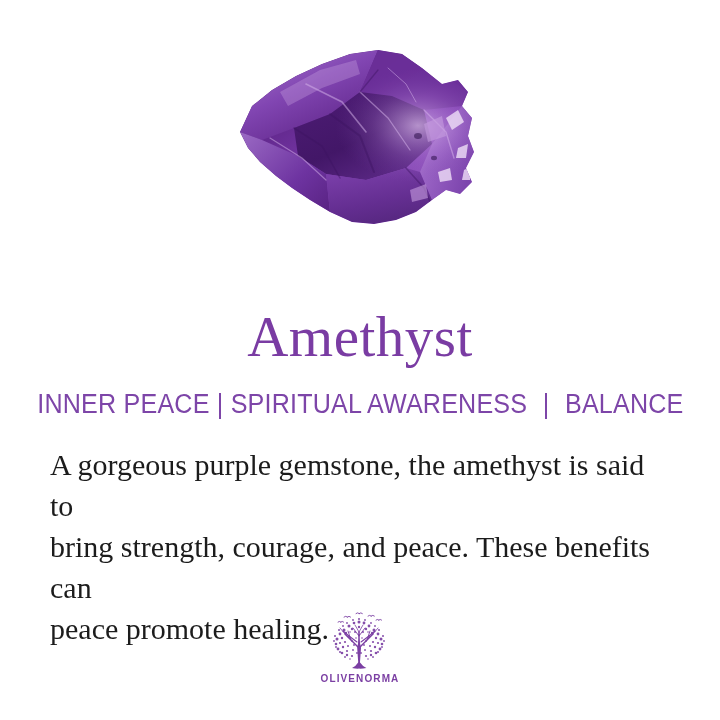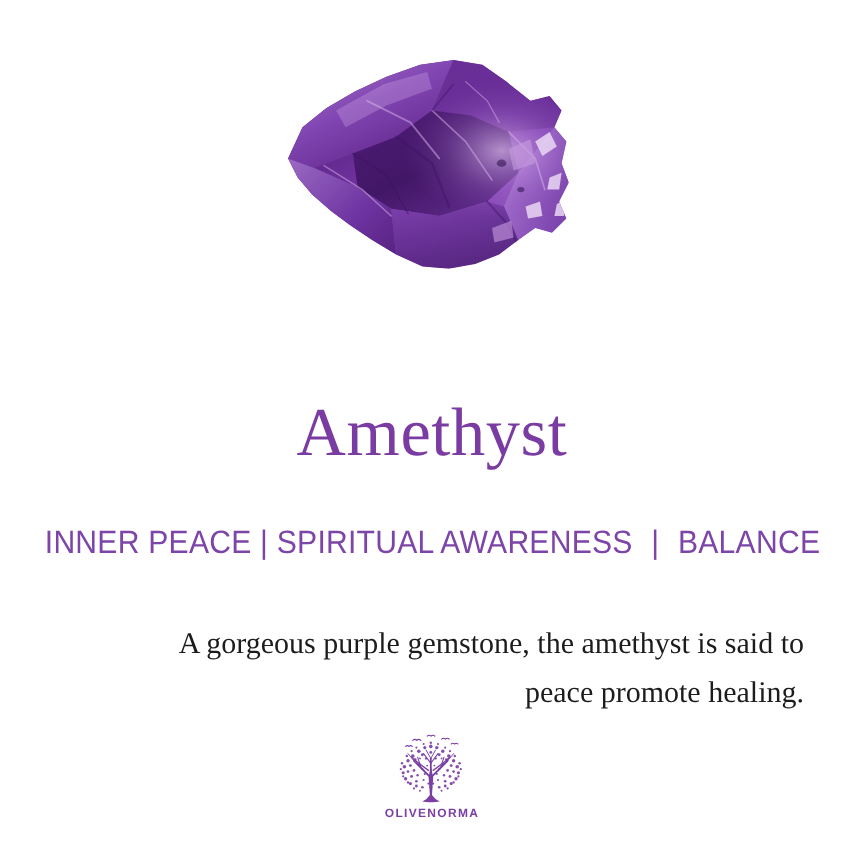--- a/index.html
+++ b/index.html
@@ -15,21 +15,20 @@
   }
   .card {
     position: relative;
     width: 720px;
     height: 720px;
     background: #ffffff;
     box-sizing: border-box;
     display: flex;
     flex-direction: column;
     align-items: center;
-    gap: 24px;
   }
 
   
   .gem-wrap {
     position: relative;
     width: 720px;
     height: 280px;
     display: flex;
     align-items: center;
     justify-content: center;
@@ -69,23 +68,23 @@
   }
   .subtitle .sep.wide {
     padding: 0 9px;
   }
 
   
   .body-copy {
     margin: 0;
     padding-top: 26px;
     width: 620px;
-    text-align: right;
+    text-align: left;
     font-family: "Liberation Serif", "DejaVu Serif", serif;
-    font-size: 25px;
+    font-size: 30px;
     line-height: 41px;
     color: #1c1c1c;
   }
 
   
   .logo {
     position: absolute;
     left: 0;
     right: 0;
     top: 610px;
@@ -230,20 +229,21 @@
   <div class="subtitle">
     <span>INNER PEACE</span>
     <span class="sep">|</span>
     <span>SPIRITUAL AWARENESS</span>
     <span class="sep wide">|</span>
     <span>BALANCE</span>
   </div>
 
   <div class="body-copy">
     <div>A gorgeous purple gemstone, the amethyst is said to</div>
+    <div>bring strength, courage, and peace. These benefits can</div>
     <div>peace promote healing.</div>
   </div>
 
   <div class="logo">
     <svg class="logo-mark" width="72" height="62" viewBox="0 0 72 62">
       <g fill="#7b3fa3">
 
         <g stroke="#7b3fa3" stroke-width="0.9" fill="none" stroke-linecap="round">
           <path d="M20 7 q1.8 -1.6 3.4 0 M23.4 7 q1.6 -1.6 3.2 0"></path>
           <path d="M32 3.5 q1.6 -1.5 3.2 0 M35.2 3.5 q1.6 -1.5 3.2 0"></path>

